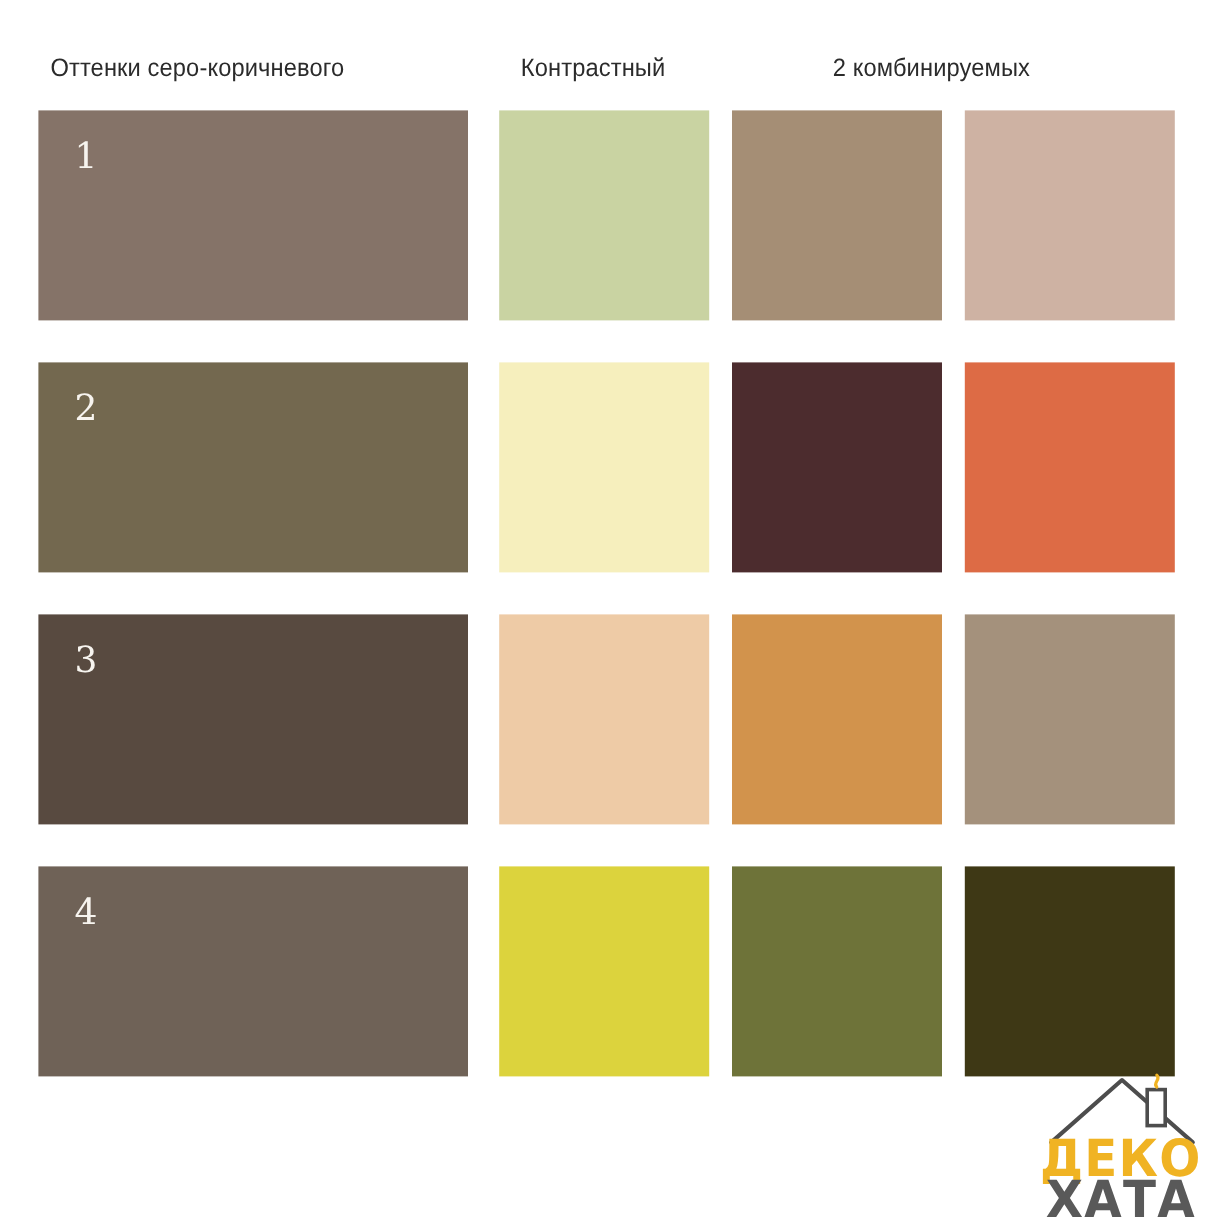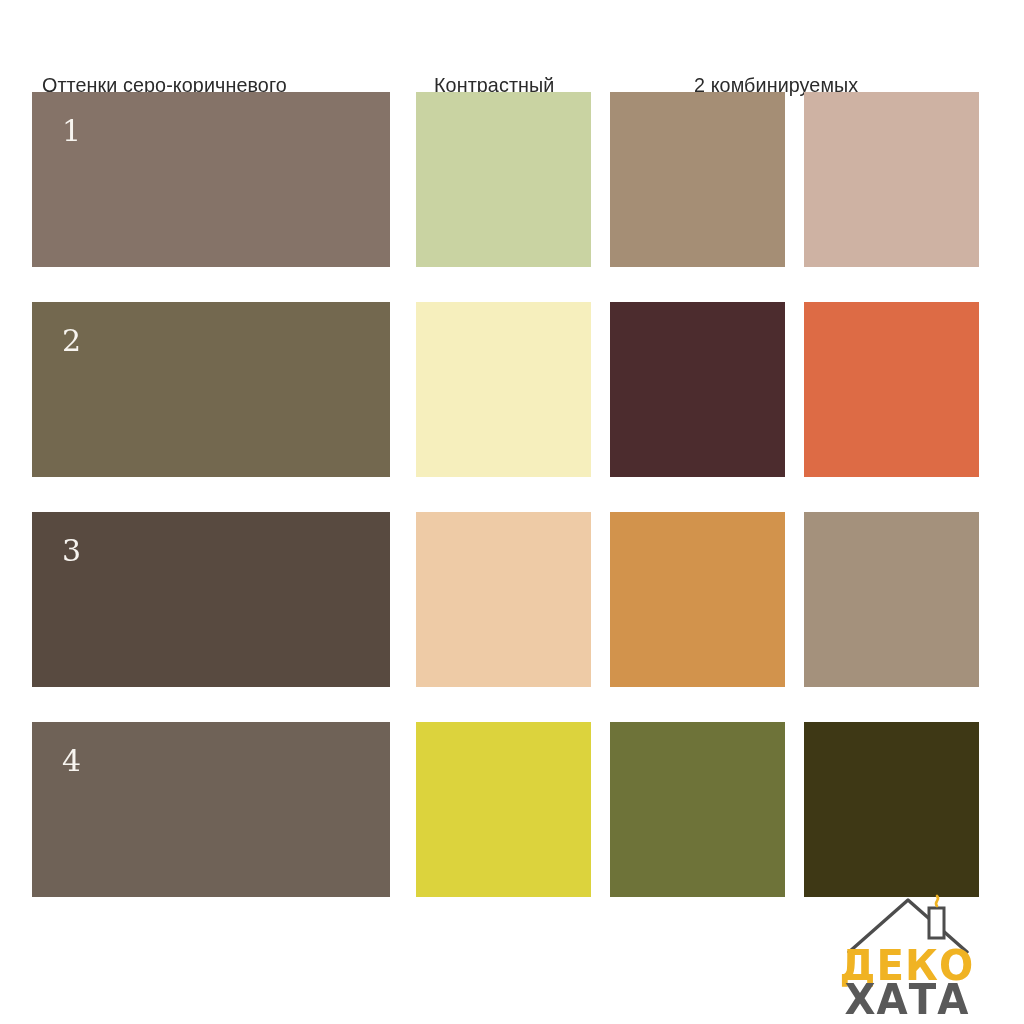--- a/index.html
+++ b/index.html
@@ -17,21 +17,20 @@
     -webkit-font-smoothing: antialiased;
   }
 
   
   .headers {
     position: absolute;
     left: 0;
     top: 0;
     width: 1020px;
     height: 92px;
-    margin-top: 28px;
   }
   .col-header {
     position: absolute;
     top: 44px;
     font-size: 21px;
     line-height: 26px;
     color: #2b2b2b;
     font-weight: 400;
     letter-spacing: 0.1px;
     white-space: nowrap;
@@ -82,21 +81,21 @@
     color: #f7f4ef;
     font-weight: 300;
     font-family: "DejaVu Serif", "Liberation Serif", serif;
     letter-spacing: 0.5px;
     user-select: none;
   }
 
   
   .logo {
     position: absolute;
-    right: 51px;
+    right: 24px;
     bottom: 8px;
     width: 132px;
     height: 122px;
   }
   .logo-roof {
     position: absolute;
     left: 6px;
     top: 0;
     width: 122px;
     height: 62px;

